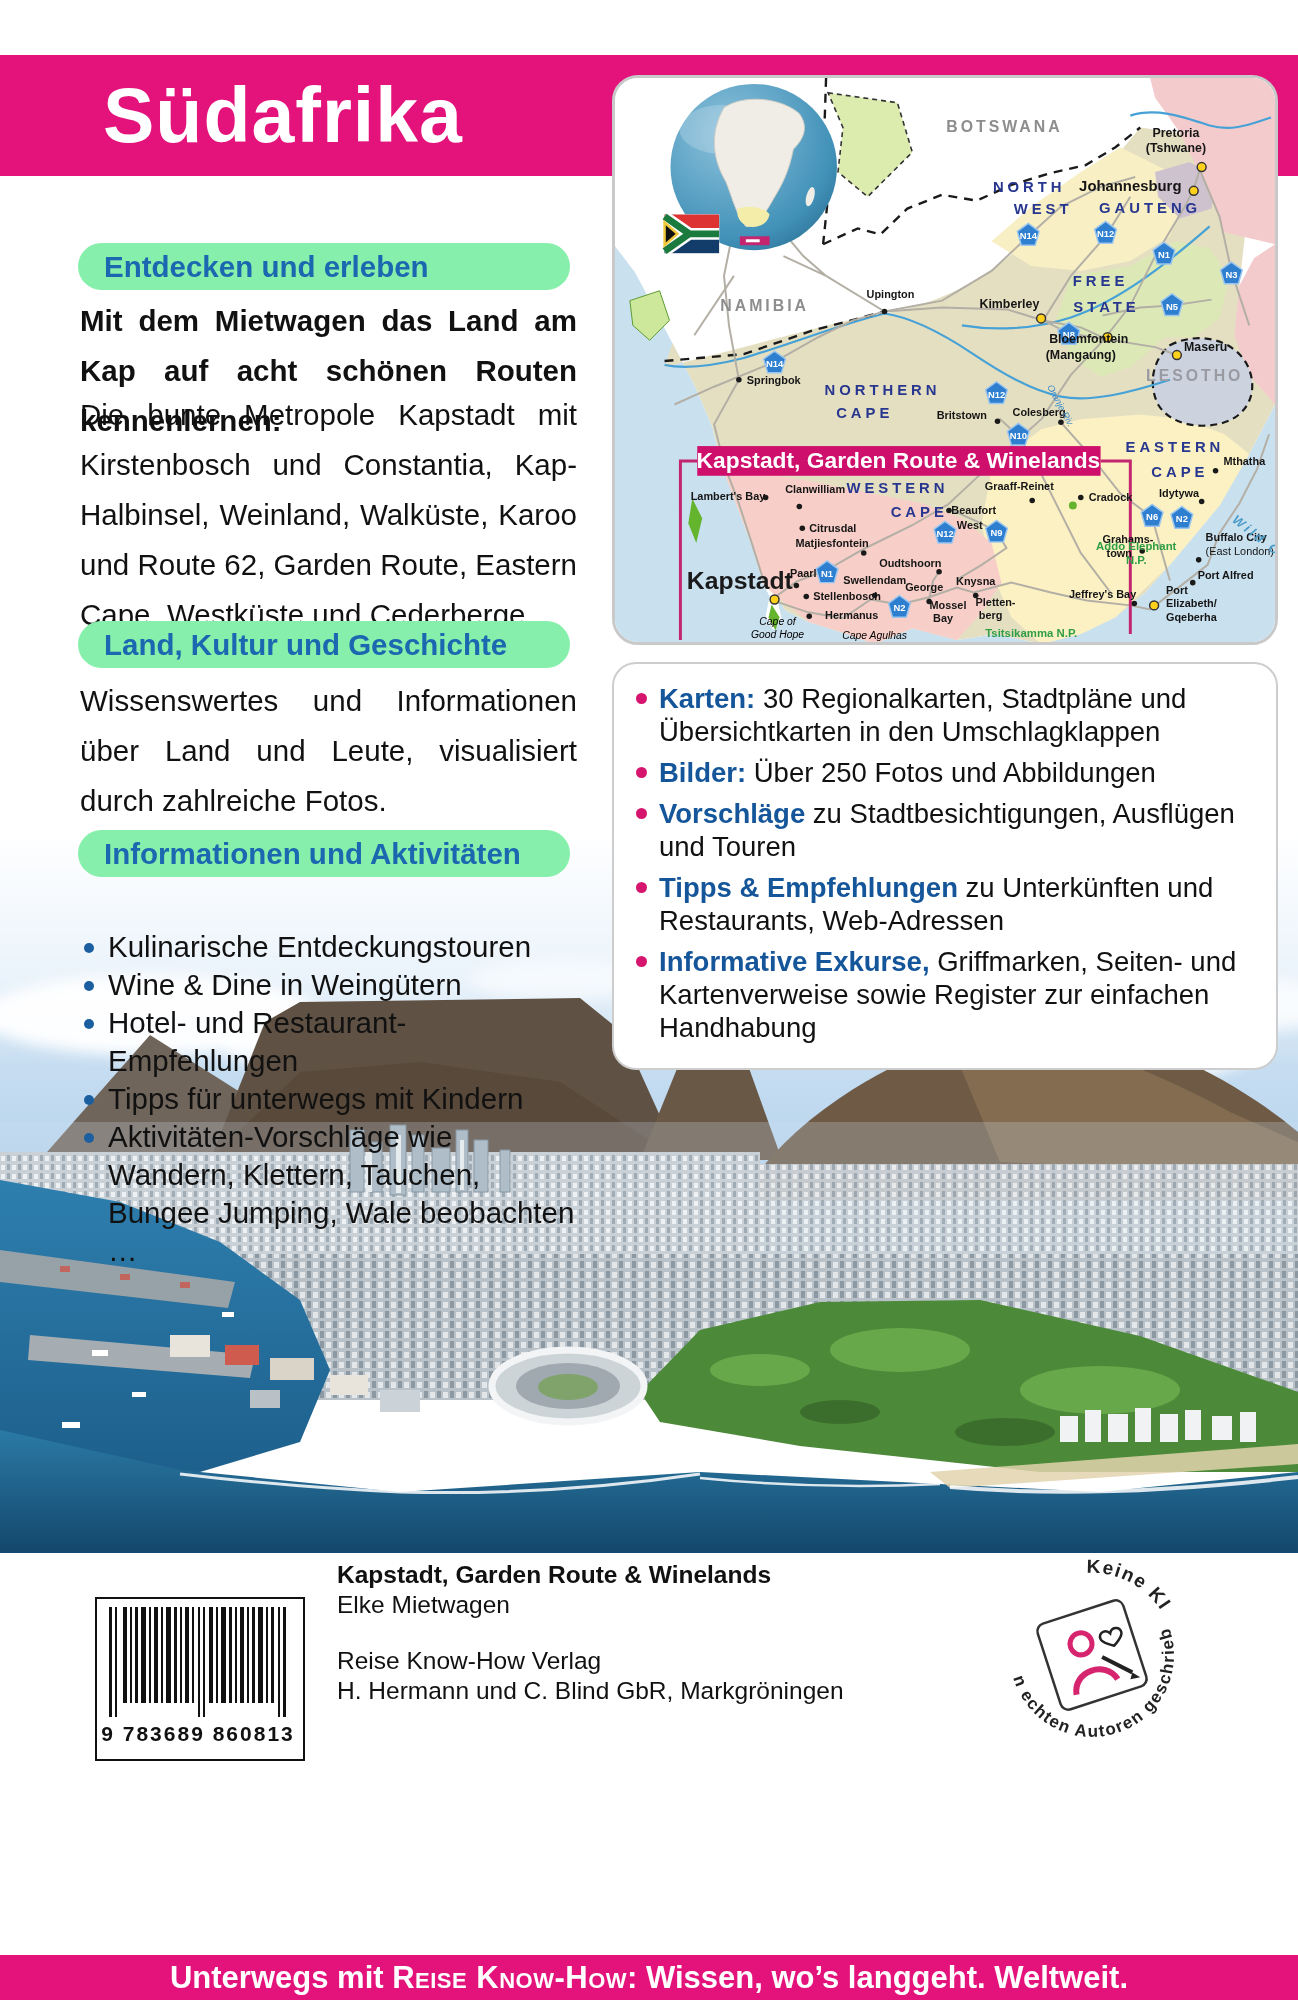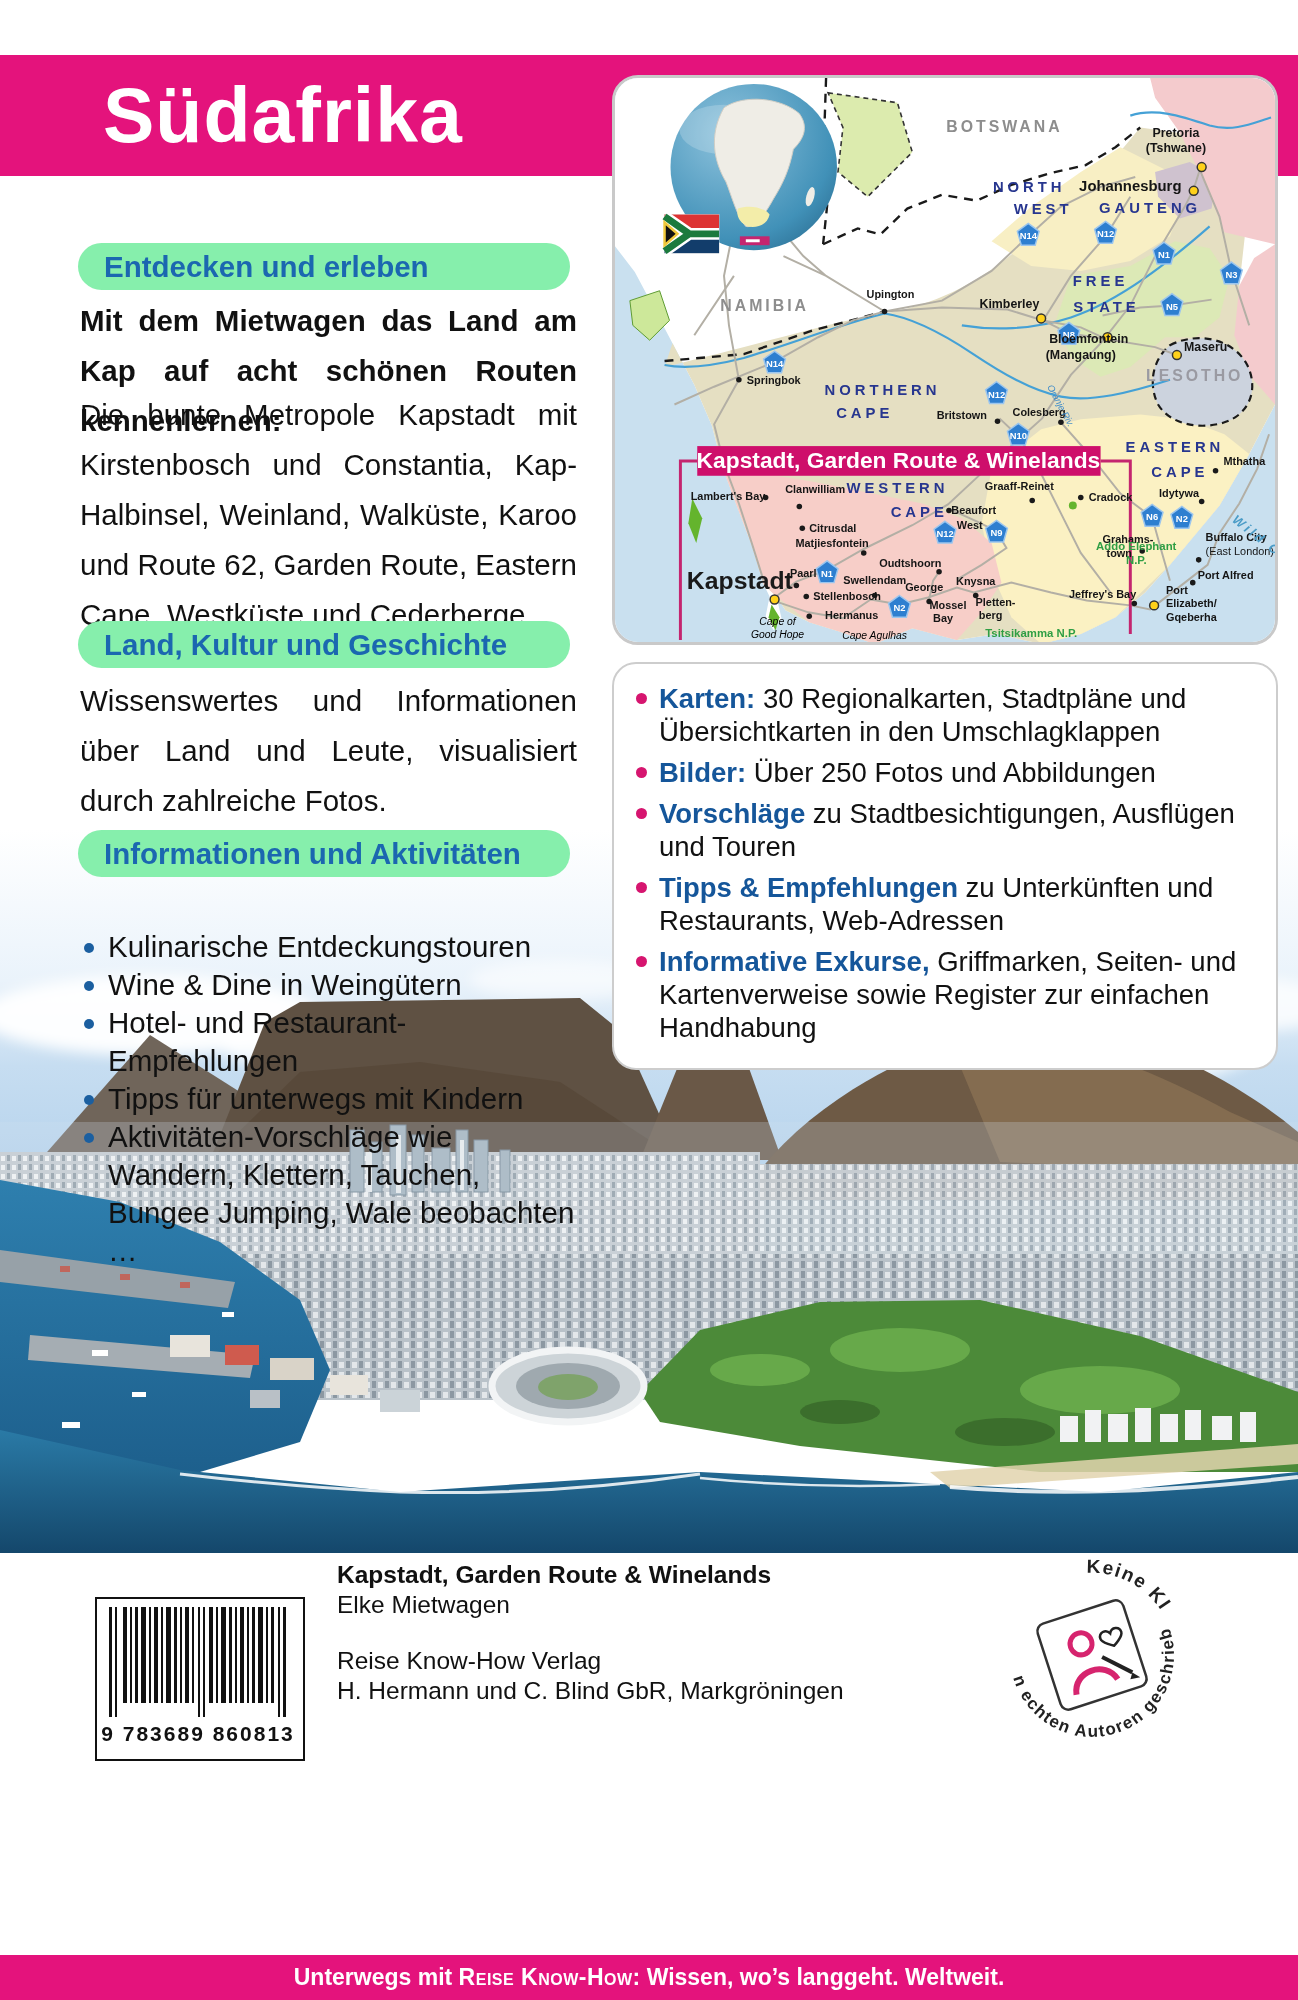--- a/index.html
+++ b/index.html
@@ -31,21 +31,21 @@
   .feat b{color:#15569a;}
   .photo{position:absolute;left:0;top:830px;width:1298px;height:723px;}
   .barcode{position:absolute;left:95px;top:1565px;width:206px;height:160px;border:2px solid #111;
         background:#fff;margin-top:32px;}
   .imprint{position:absolute;left:337px;top:1560px;font-size:24.5px;line-height:30px;}
   .imprint .b{font-weight:bold;}
   .imprint .gap{height:13px;}
   .badge{position:absolute;left:985px;top:1548px;width:215px;height:215px;}
   .footer{position:absolute;left:0;top:1955px;width:1298px;height:45px;background:#e4137c;
         display:flex;align-items:center;justify-content:center;color:#fff;font-weight:bold;
-        font-size:23px;white-space:pre;}
+        font-size:31px;white-space:pre;}
   .brand{font-variant:small-caps;letter-spacing:.5px;}
   
   text{font-family:"Liberation Sans",sans-serif;}
   .country{font-size:16px;font-weight:bold;fill:#8d8d8d;letter-spacing:3px;text-anchor:middle;}
   .prov{font-size:15px;font-weight:bold;fill:#27368f;letter-spacing:4px;text-anchor:middle;}
   .city{font-size:12.5px;font-weight:bold;fill:#151515;text-anchor:middle;}
   .cityBig{font-size:15px;font-weight:bold;fill:#151515;text-anchor:middle;}
   .citySm{font-size:11px;font-weight:bold;fill:#151515;text-anchor:middle;}
   .st{text-anchor:start;}
   .kap{font-size:25px;font-weight:bold;fill:#1a1a1a;text-anchor:middle;}

